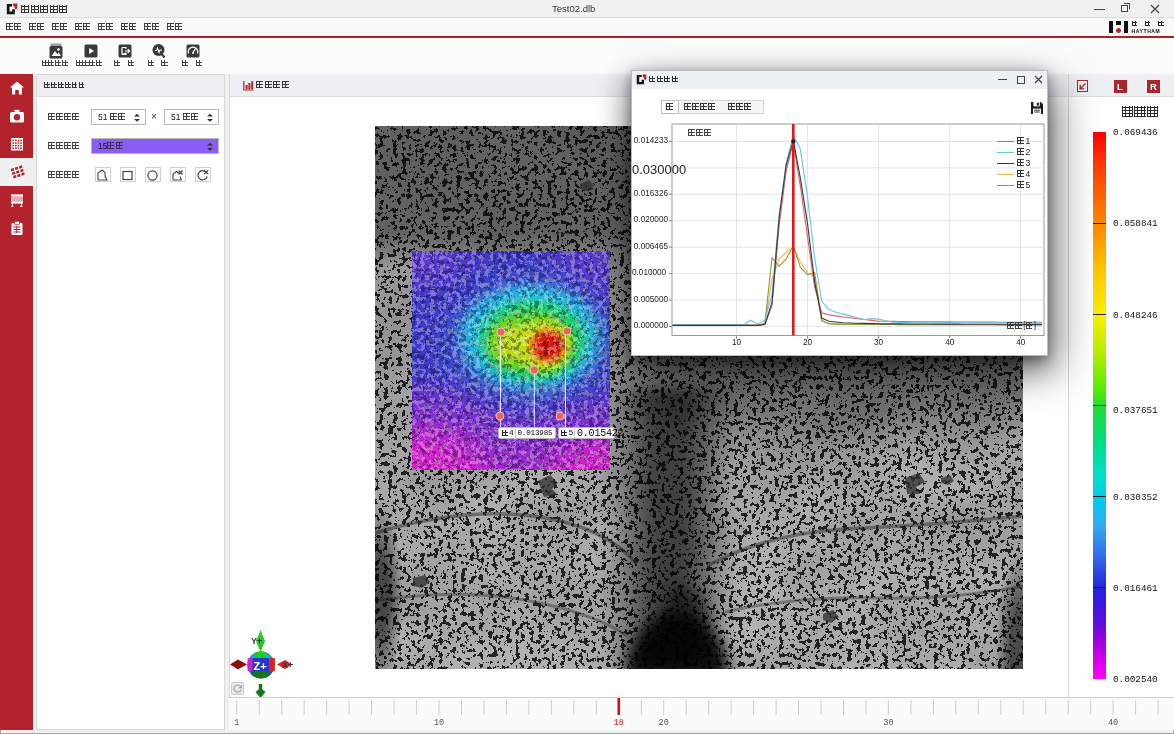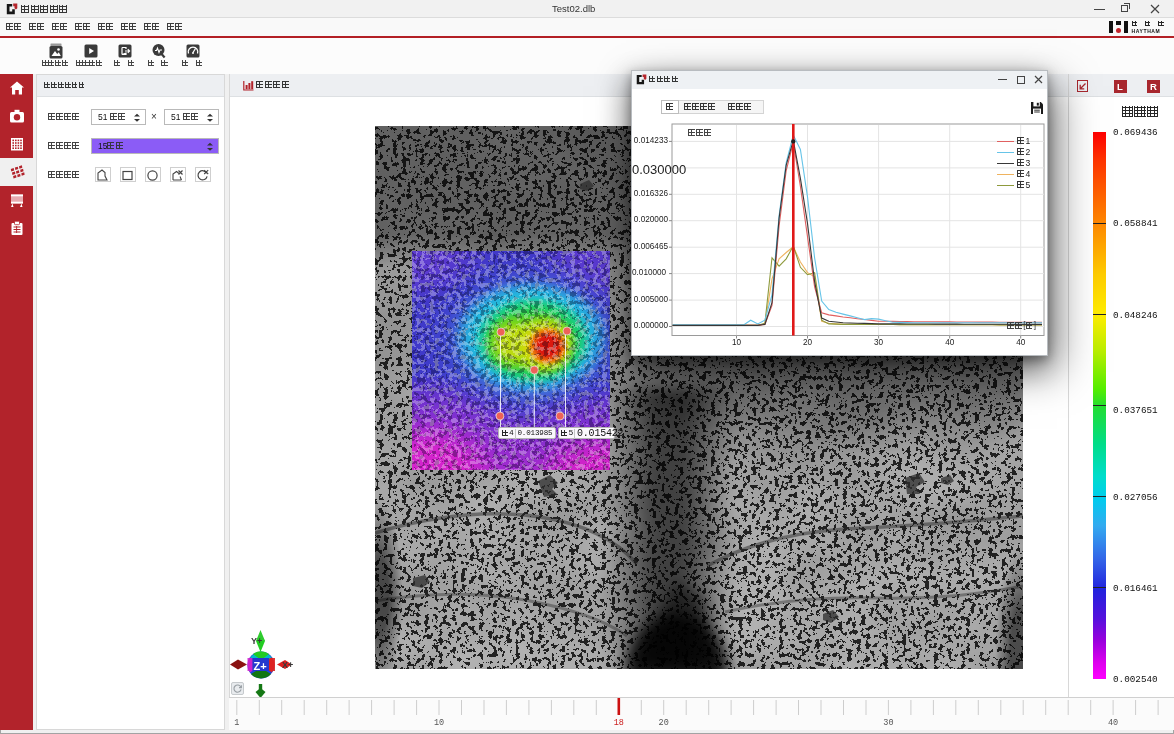--- a/index.html
+++ b/index.html
@@ -418,21 +418,21 @@
 <div class="abs" style="left:1092.5px;top:131.5px;width:13.5px;height:547px;background:linear-gradient(180deg,
 #ff0000 0%, #ff3300 5%, #ff8800 16.7%, #ffcc00 26%, #ffee00 33.5%, #bbee00 40%, #55ee00 47%, #22dd33 50.3%,
 #00dd88 57%, #00ddcc 63%, #00ccee 67%, #33aaf0 72%, #3366e8 78%, #2222dd 83.7%, #5511dd 89%, #9900dd 93%, #dd00ee 97%, #ff00ff 100%)"></div>
 <div class="abs mono" style="left:1113px;top:128.3px;font-size:9.3px;color:#111">0.069436</div>
 <div class="abs mono" style="left:1113px;top:219.4px;font-size:9.3px;color:#111">0.058841</div>
 <div class="abs" style="left:1092.5px;top:222.9px;width:13.5px;height:1px;background:#222"></div>
 <div class="abs mono" style="left:1113px;top:310.5px;font-size:9.3px;color:#111">0.048246</div>
 <div class="abs" style="left:1092.5px;top:314.0px;width:13.5px;height:1px;background:#222"></div>
 <div class="abs mono" style="left:1113px;top:406px;font-size:9.3px;color:#111">0.037651</div>
 <div class="abs" style="left:1092.5px;top:405.0px;width:13.5px;height:1px;background:#222"></div>
-<div class="abs mono" style="left:1113px;top:492.6px;font-size:9.3px;color:#111">0.027056</div>
+<div class="abs mono" style="left:1113px;top:492.6px;font-size:9.3px;color:#111">0.030352</div>
 <div class="abs" style="left:1092.5px;top:496.1px;width:13.5px;height:1px;background:#222"></div>
 <div class="abs mono" style="left:1113px;top:583.7px;font-size:9.3px;color:#111">0.016461</div>
 <div class="abs" style="left:1092.5px;top:587.2px;width:13.5px;height:1px;background:#222"></div>
 <div class="abs mono" style="left:1113px;top:674.8px;font-size:9.3px;color:#111">0.002540</div>
 <div class="abs" style="left:631px;top:70px;width:417px;height:286px;background:#fff;border:1px solid #b8bcc0;box-shadow:9px 16px 38px rgba(0,0,0,0.5), -6px 9px 26px rgba(0,0,0,0.32), 0 4px 10px rgba(0,0,0,0.3)"></div>
 <div class="abs" style="left:632px;top:71px;width:415px;height:18px;background:#eef1f4"></div>
 <svg class="abs" style="left:635.5px;top:74.0px" width="11" height="11" viewBox="0 0 12 12">
     <path d="M0.8 1 L6.2 1 L6.2 3.4 L3.5 3.4 L3.5 8.6 L6.2 8.6 L6.2 6.2 L8.8 6.2 L8.8 11.2 L0.8 11.2 Z" fill="#161616"></path>
     <path d="M7.2 0.6 L11.3 0.6 L11.3 5.3 L9.9 6.5 L8.5 5.3 L8.5 3.2 L7.2 3.2 Z" fill="#b5262c"></path>
   </svg>

